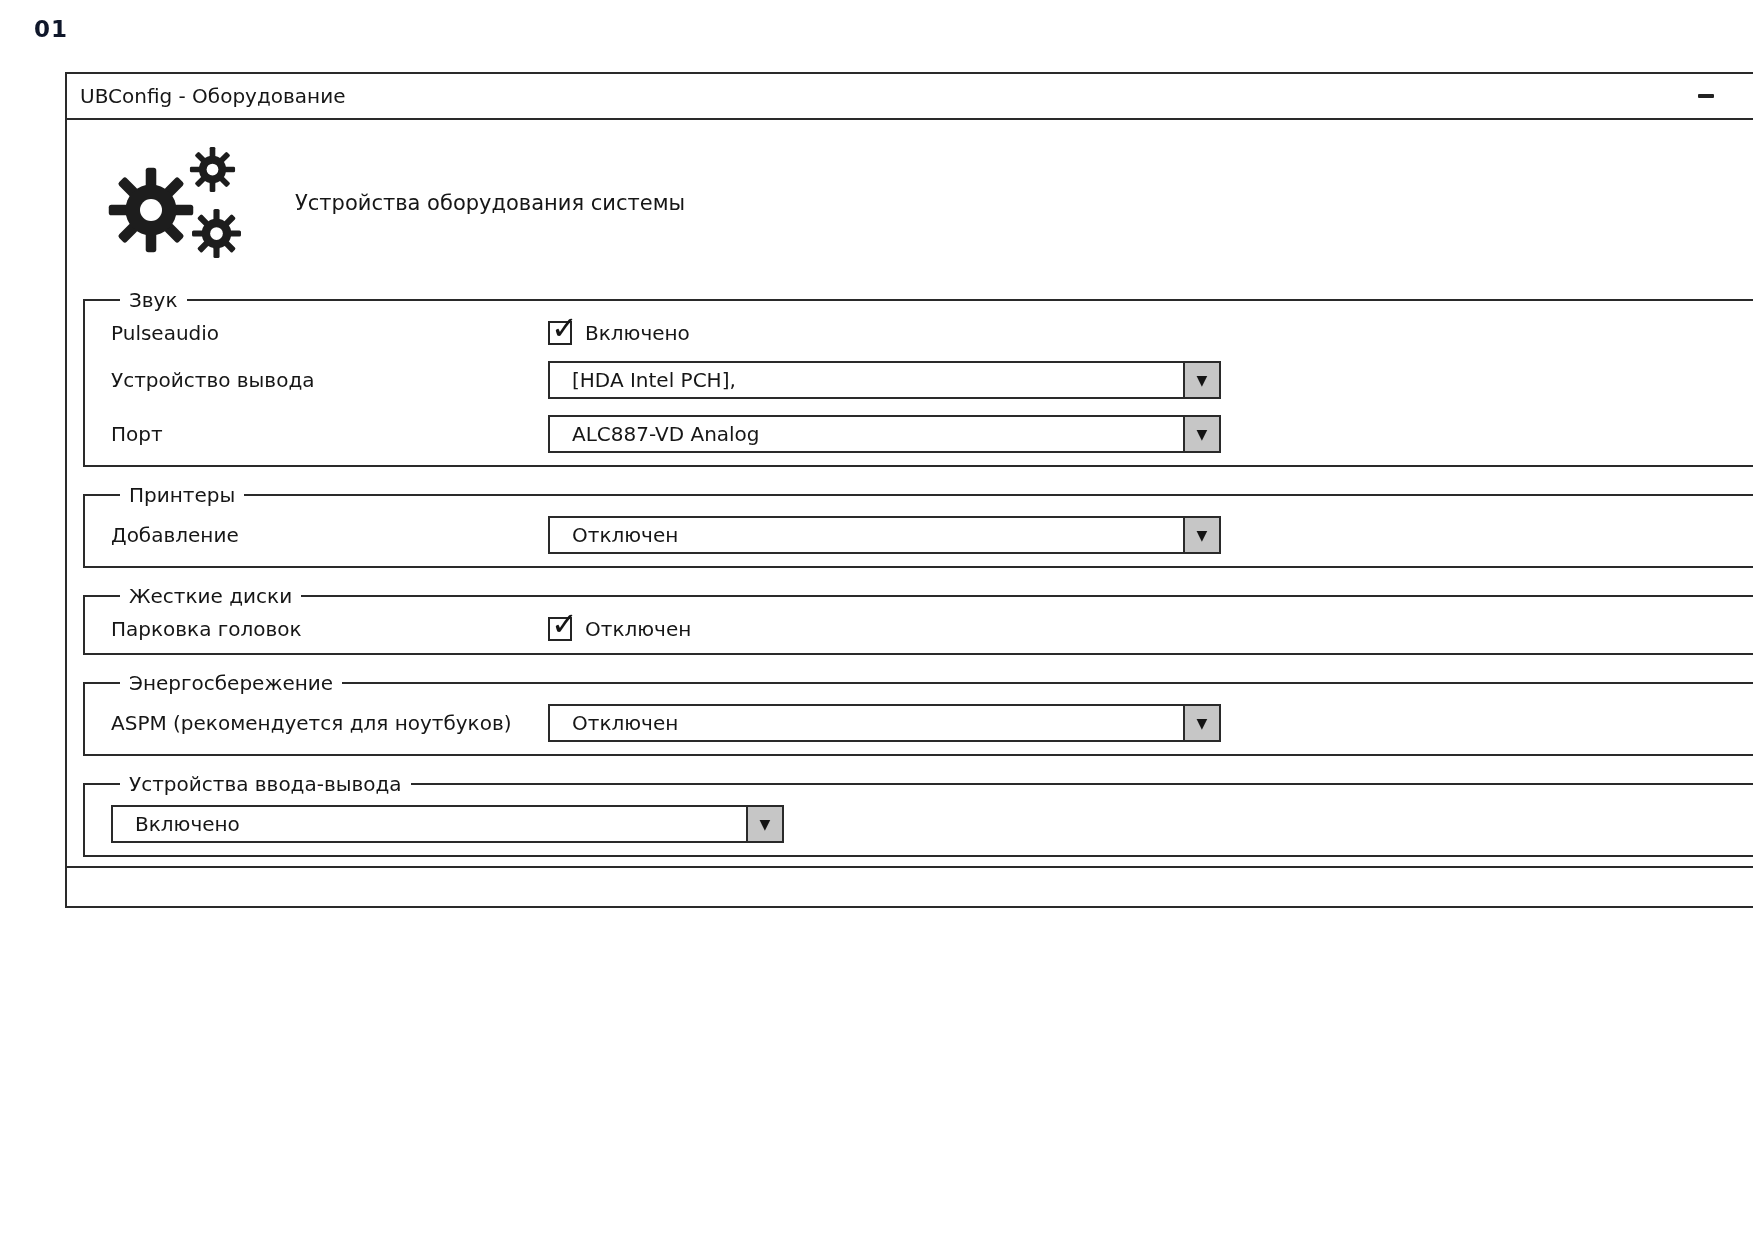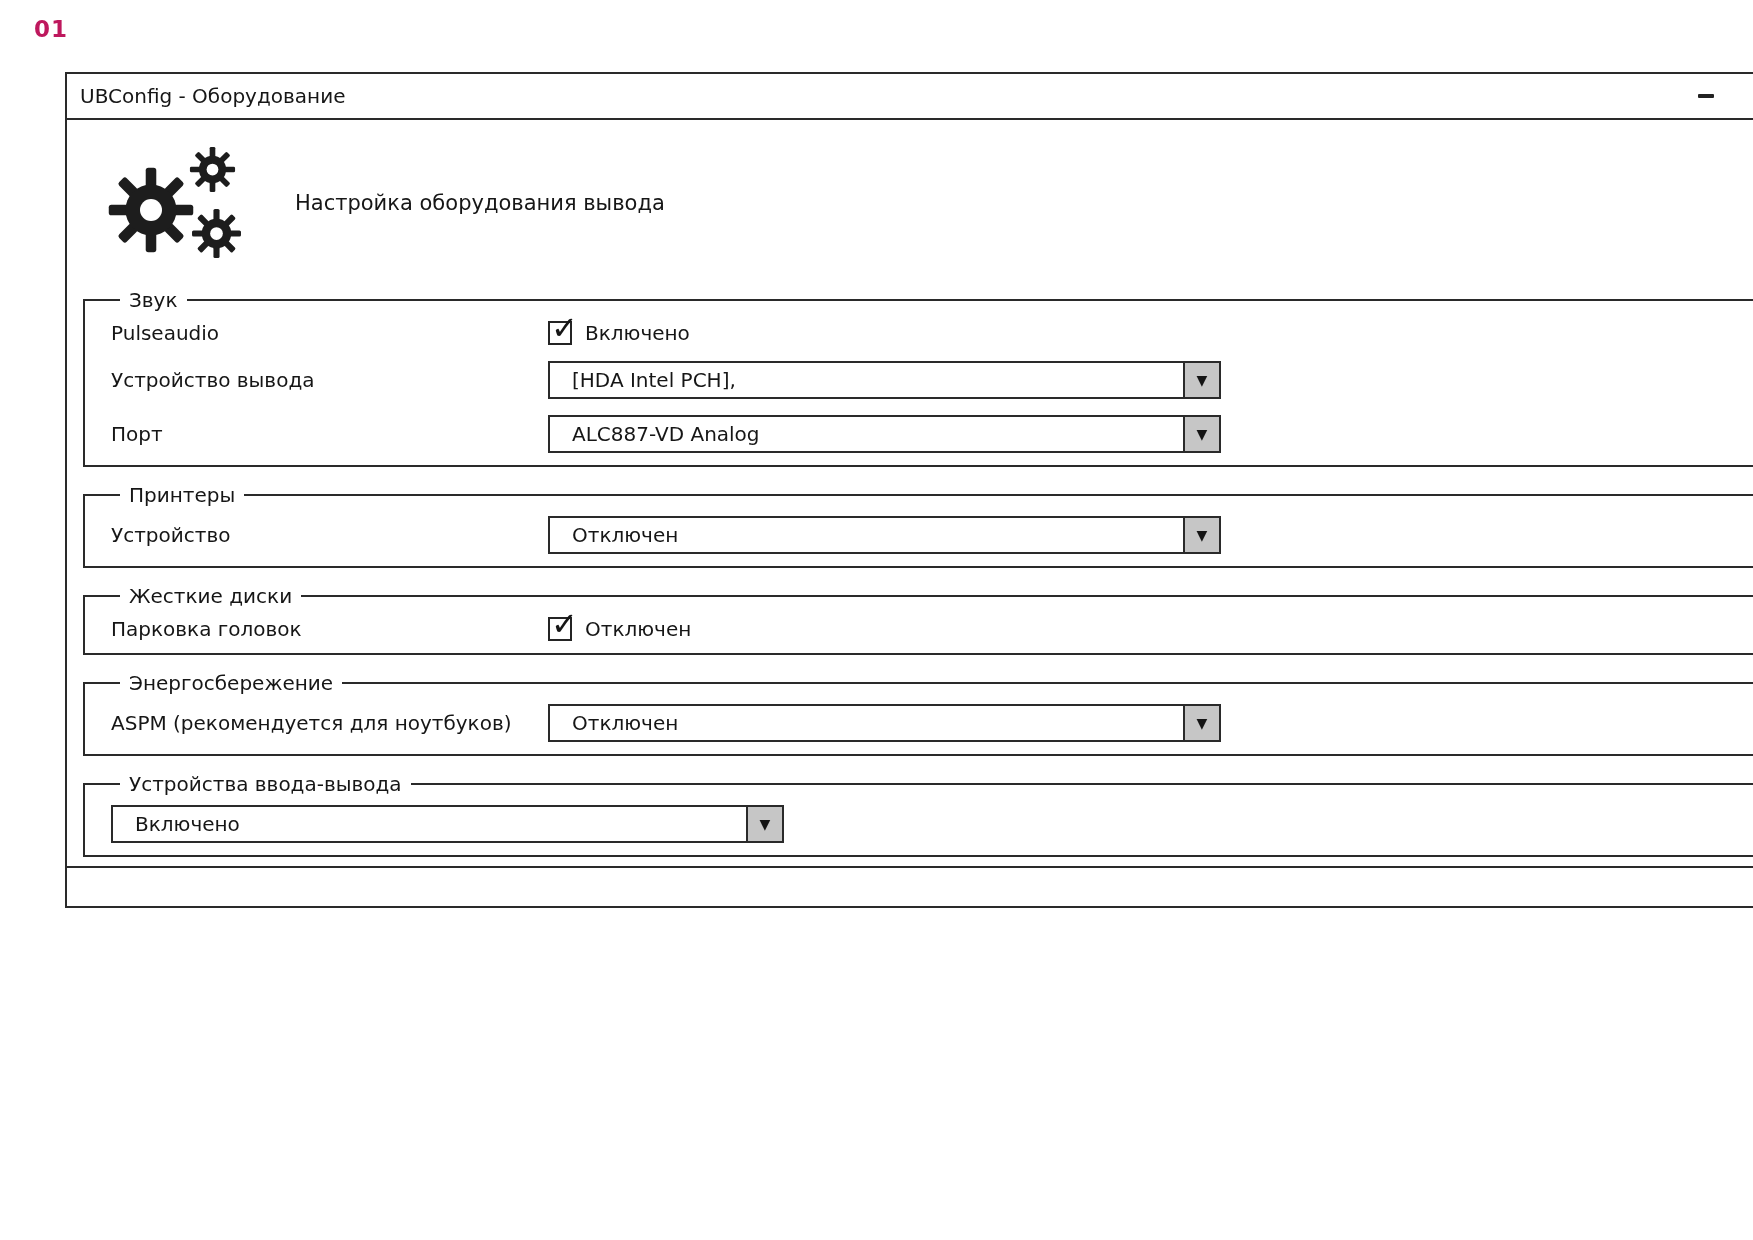--- a/index.html
+++ b/index.html
@@ -7,21 +7,21 @@
   body {
     width: 1753px; height: 1240px;
     position: relative;
     font-family: "DejaVu Sans", sans-serif;
     color: #161616;
     overflow: hidden;
   }
 
   .figure-label {
     position: absolute; left: 34px; top: 16px;
-    font-size: 23px; font-weight: bold; color: #be185d; letter-spacing: 1px;
+    font-size: 23px; font-weight: bold; color: #0f172a; letter-spacing: 1px;
   }
 
   .window {
     position: absolute; left: 65px; top: 72px;
     width: 1734px; height: 836px;
     border: 2px solid #2a2a2a; background: #fff;
     display: flex; flex-direction: column;
   }
 
   
@@ -135,21 +135,21 @@
         <svg class="gear g-big" viewBox="0 0 100 100">
             <use href="#gear-shape"></use>
           </svg>
         <svg class="gear g-top" viewBox="0 0 100 100">
             <use href="#gear-shape"></use>
           </svg>
         <svg class="gear g-bot" viewBox="0 0 100 100">
             <use href="#gear-shape"></use>
           </svg>
       </div>
-      <div class="subtitle">Настройка оборудования вывода</div>
+      <div class="subtitle">Устройства оборудования системы</div>
     </div>
 
     <fieldset class="group">
       <legend>Звук</legend>
 
       <div class="row">
         <span class="row-label">Pulseaudio</span>
         <div class="check-field">
           <span class="checkbox">
             <span class="checkmark">✓</span>
@@ -176,21 +176,21 @@
             <span class="combo-arrow">▼</span>
           </span>
         </div>
       </div>
     </fieldset>
 
     <fieldset class="group">
       <legend>Принтеры</legend>
 
       <div class="row">
-        <span class="row-label">Устройство</span>
+        <span class="row-label">Добавление</span>
         <div class="combo">
           <span class="combo-value">Отключен</span>
           <span class="combo-btn">
             <span class="combo-arrow">▼</span>
           </span>
         </div>
       </div>
     </fieldset>
 
     <fieldset class="group group-disks">

